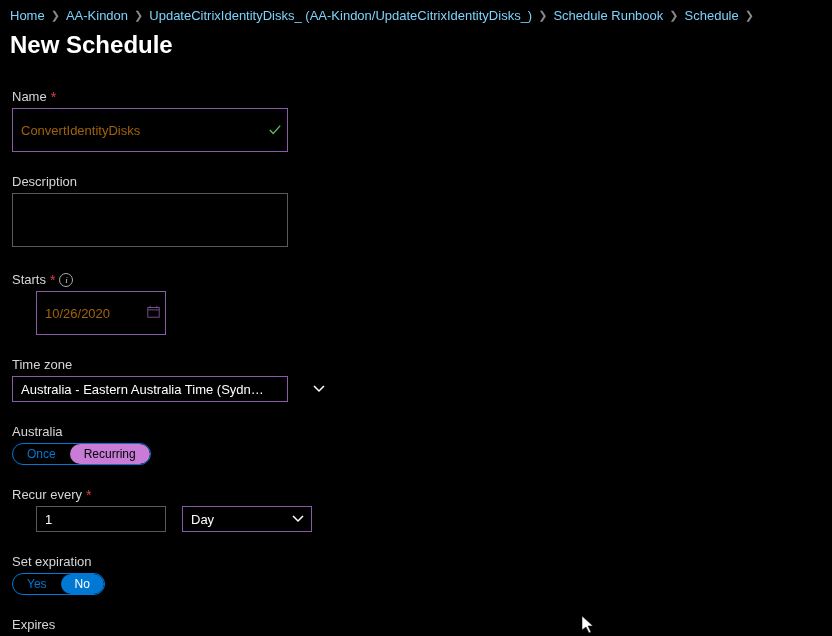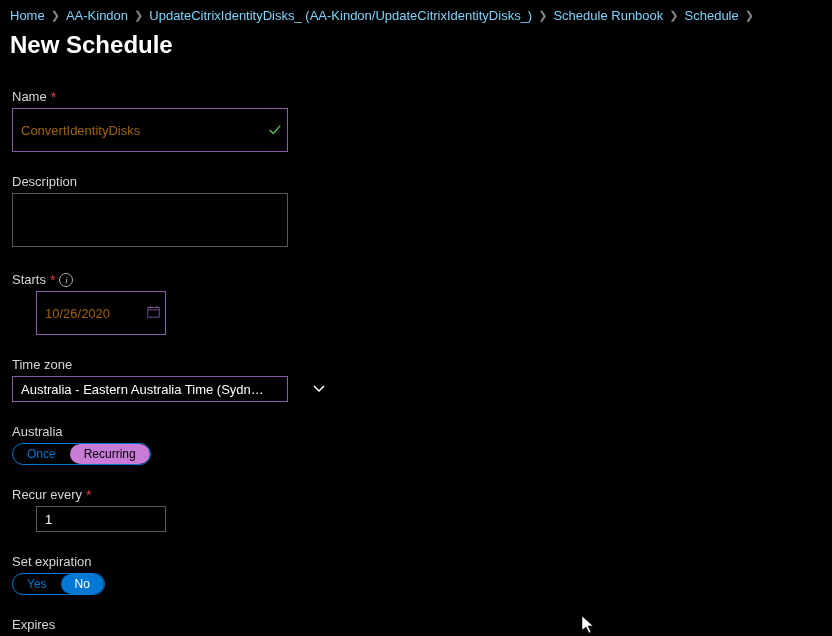--- a/index.html
+++ b/index.html
@@ -301,20 +301,30 @@
     </div>
   </div>
 
   <div class="field-block">
     <div class="label-row">
       <span>Recur every</span>
       <span class="required">*</span>
     </div>
     <div class="row-inputs">
       <input type="text" class="num-input" value="1" style="">
+      <div class="select-wrapper w-unit">
+        <div class="select-input" style="width:130px">
+          <span>Day</span>
+        </div>
+        <span class="chevron-down">
+          <svg width="12" height="8" viewBox="0 0 12 8">
+              <path d="M1 1 L6 6 L11 1" fill="none" stroke="#ffffff" stroke-width="1.5"></path>
+            </svg>
+        </span>
+      </div>
     </div>
   </div>
 
   <div class="field-block">
     <div class="label-row">
       <span>Set expiration</span>
     </div>
     <div class="toggle-group">
       <div class="toggle-option">Yes</div>
       <div class="toggle-option active-blue">No</div>

